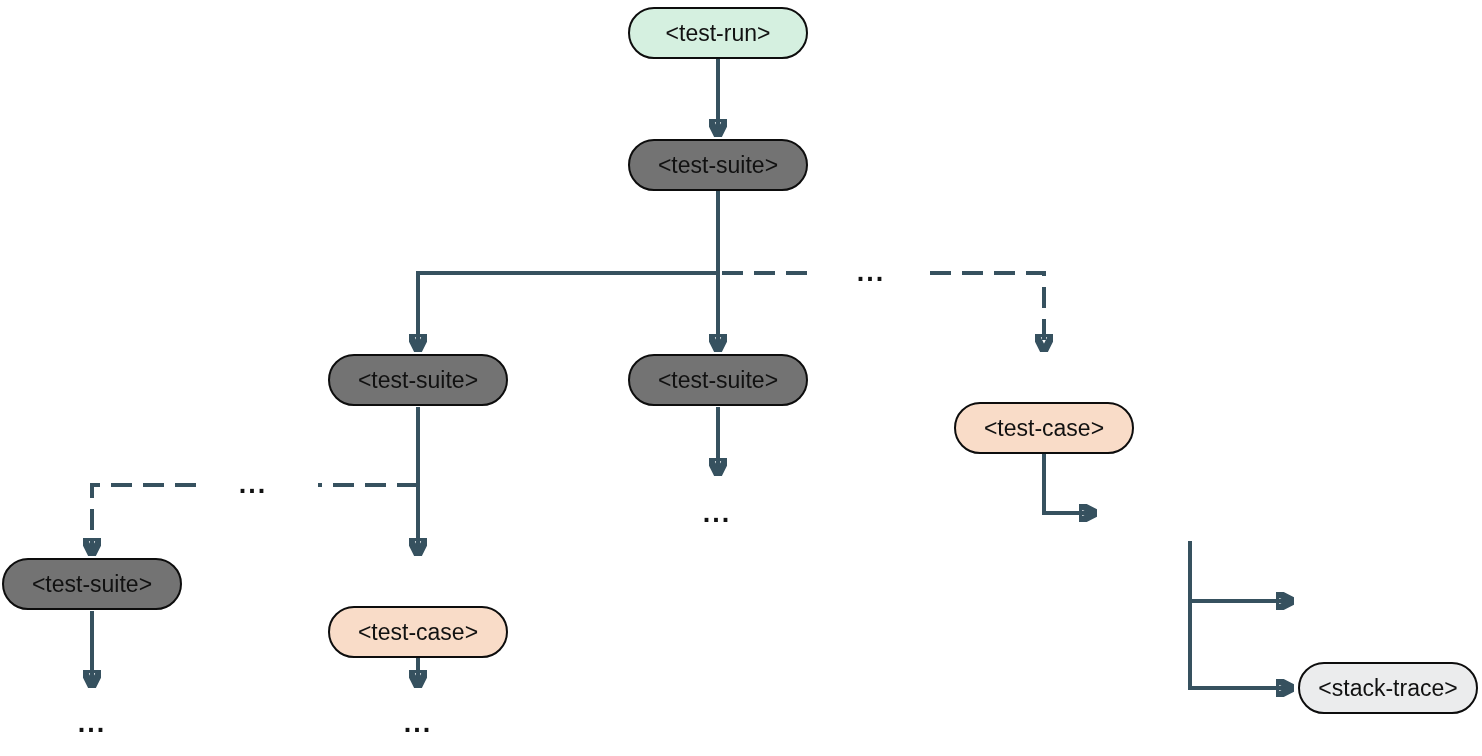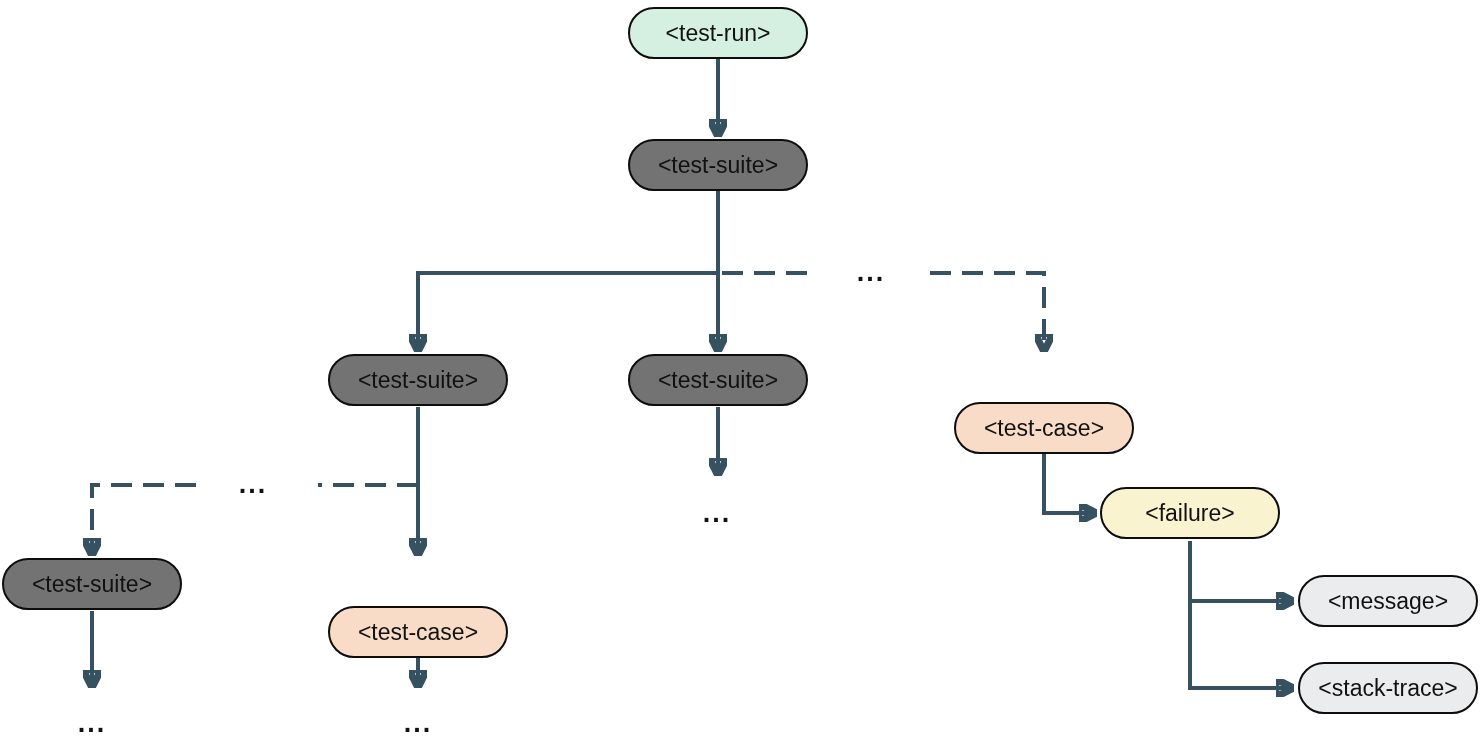--- a/index.html
+++ b/index.html
@@ -109,23 +109,21 @@
   <div id="n-suite-left" class="node fill-blue">&lt;test-suite&gt;</div>
 
   <div id="n-suite-mid" class="node fill-blue">&lt;test-suite&gt;</div>
 
   <div id="n-case-right" class="node fill-peach">&lt;test-case&gt;</div>
 
   <div id="n-suite-far-left" class="node fill-blue">&lt;test-suite&gt;</div>
 
   <div id="n-case-left" class="node fill-peach">&lt;test-case&gt;</div>
 
-  <div id="n-failure" class="node fill-yellow">&lt;failure&gt;</div>
 
-  <div id="n-message" class="node fill-gray">&lt;message&gt;</div>
 
   <div id="n-stack-trace" class="node fill-gray">&lt;stack-trace&gt;</div>
 
   <div id="el-right-branch" class="ellipsis">...</div>
 
   <div id="el-left-branch" class="ellipsis">...</div>
 
   <div id="el-mid" class="ellipsis">...</div>
 
   <div id="el-far-left" class="ellipsis">...</div>

